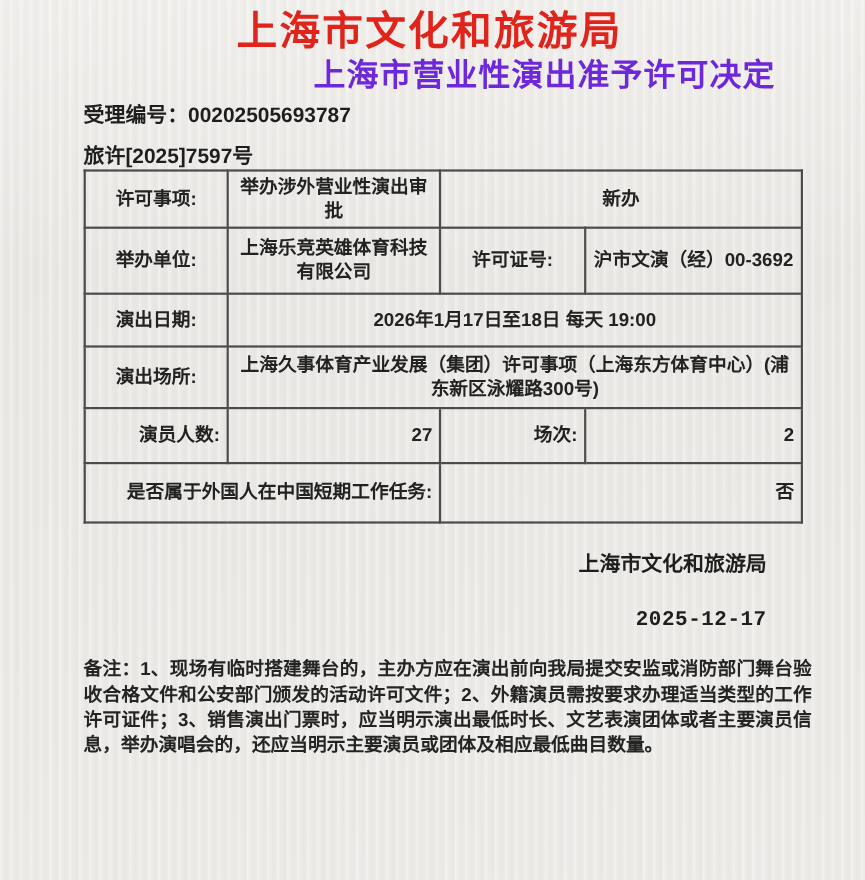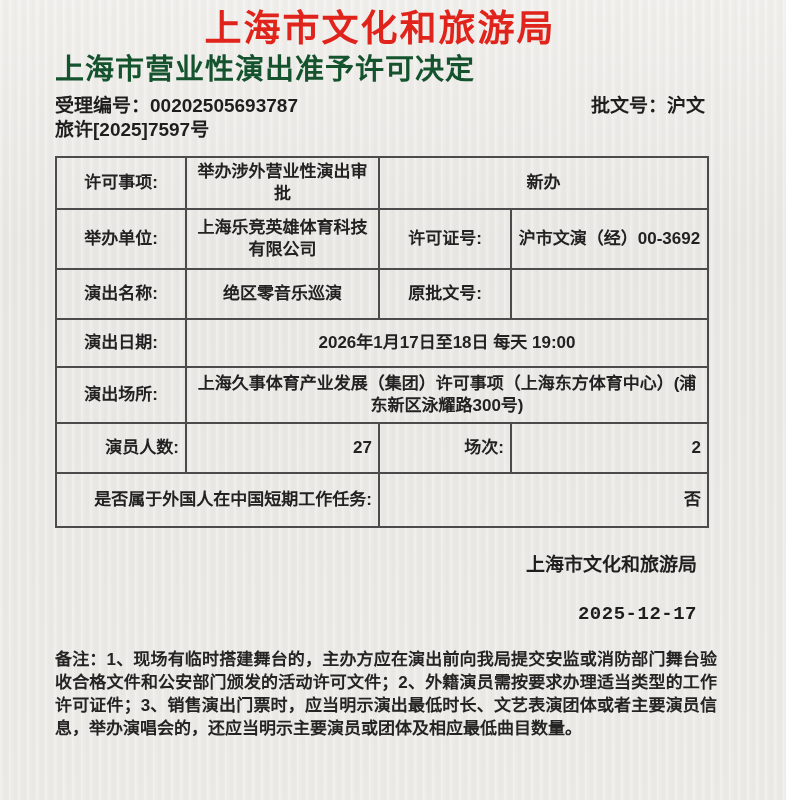--- a/index.html
+++ b/index.html
@@ -15,56 +15,56 @@
       repeating-linear-gradient(90deg, rgba(255,255,255,0.35) 0px, rgba(255,255,255,0) 3px, rgba(0,0,0,0.015) 6px, rgba(255,255,255,0) 9px),
       linear-gradient(180deg, #f0efec 0%, #eae8e4 30%, #ecebe7 100%);
     font-family: "Liberation Sans", sans-serif;
     color: #1e1e1e;
     -webkit-font-smoothing: antialiased;
   }
   .page {
     box-sizing: border-box;
     width: 784px;
     height: 800px;
-    padding: 8px 79px 0 55px;
+    padding: 8px 79px 0 76px;
   }
   .agency-title {
     margin: 0;
     text-align: center;
     font-size: 37px;
     line-height: 42px;
     font-weight: 900;
     letter-spacing: 2px;
     color: #e0241c;
   }
   .doc-title {
     margin: 2px 0 5px 0;
-    text-align: left;
+    text-align: right;
     font-size: 29px;
     line-height: 35px;
     font-weight: 900;
     letter-spacing: 1px;
-    color: #14532d;
+    color: #6d28d9;
   }
   .meta {
     margin-top: 7px;
     font-size: 19px;
     font-weight: 600;
     line-height: 23px;
   }
   .meta-line1 {
     display: flex;
     justify-content: space-between;
     align-items: baseline;
   }
   .meta-line2 {
-    margin-top: 1px;
+    margin-top: 14px;
   }
   table.permit {
-    margin-top: 15px;
+    margin-top: 0;
     border-collapse: collapse;
     table-layout: fixed;
     width: 652px;
   }
   table.permit td {
     border: 2px solid #4b4b4b;
     text-align: center;
     vertical-align: middle;
     font-size: 17px;
     font-weight: 600;
@@ -109,23 +109,20 @@
 <div class="page">
 
   <h1 class="agency-title">上海市文化和旅游局</h1>
   <h2 class="doc-title">上海市营业性演出准予许可决定</h2>
 
   <div class="meta">
     <div class="meta-line1">
       <span>
         <span>受理编号：</span><span>00202505693787</span>
       </span>
-      <span>
-        <span>批文号：</span><span>沪文</span>
-      </span>
     </div>
     <div class="meta-line2">旅许[2025]7597号</div>
   </div>
 
   <table class="permit">
     <colgroup>
       <col class="col-l1">
         <col class="col-v1">
         <col class="col-l2">
         <col class="col-v2">
@@ -134,26 +131,20 @@
         <tr class="r1">
       <td>许可事项:</td>
       <td>举办涉外营业性演出审批</td>
       <td colspan="2">新办</td>
     </tr>
     <tr class="r2">
       <td>举办单位:</td>
       <td>上海乐竞英雄体育科技有限公司</td>
       <td>许可证号:</td>
       <td>沪市文演（经）00-3692</td>
-    </tr>
-    <tr class="r3">
-      <td>演出名称:</td>
-      <td>绝区零音乐巡演</td>
-      <td>原批文号:</td>
-      <td></td>
     </tr>
     <tr class="r4">
       <td>演出日期:</td>
       <td colspan="3">2026年1月17日至18日 每天 19:00</td>
     </tr>
     <tr class="r5">
       <td>演出场所:</td>
       <td colspan="3">上海久事体育产业发展（集团）许可事项（上海东方体育中心）(浦东新区泳耀路300号)</td>
     </tr>
     <tr class="r6">

